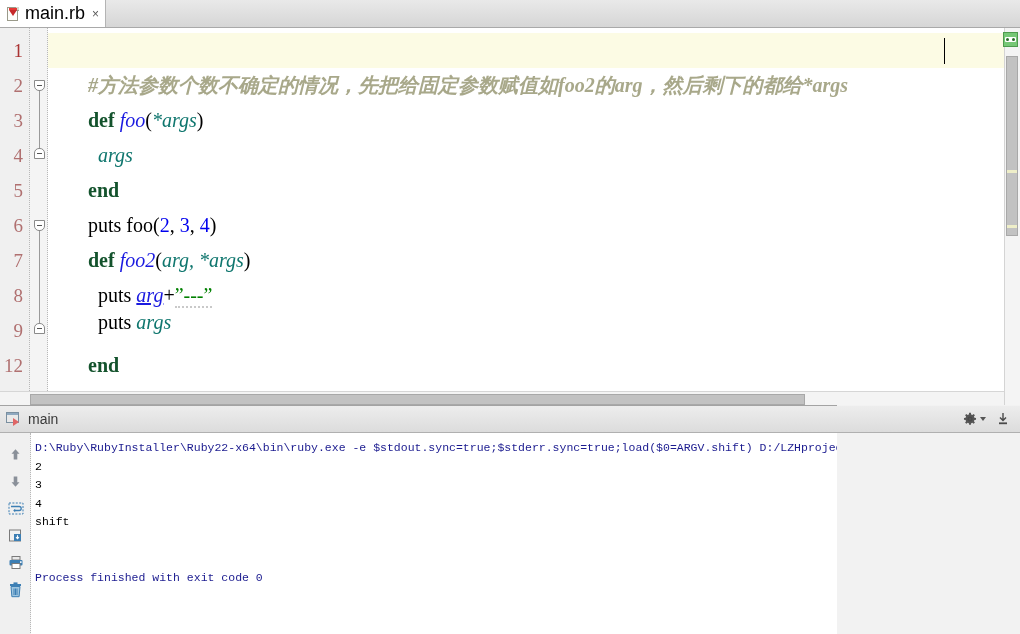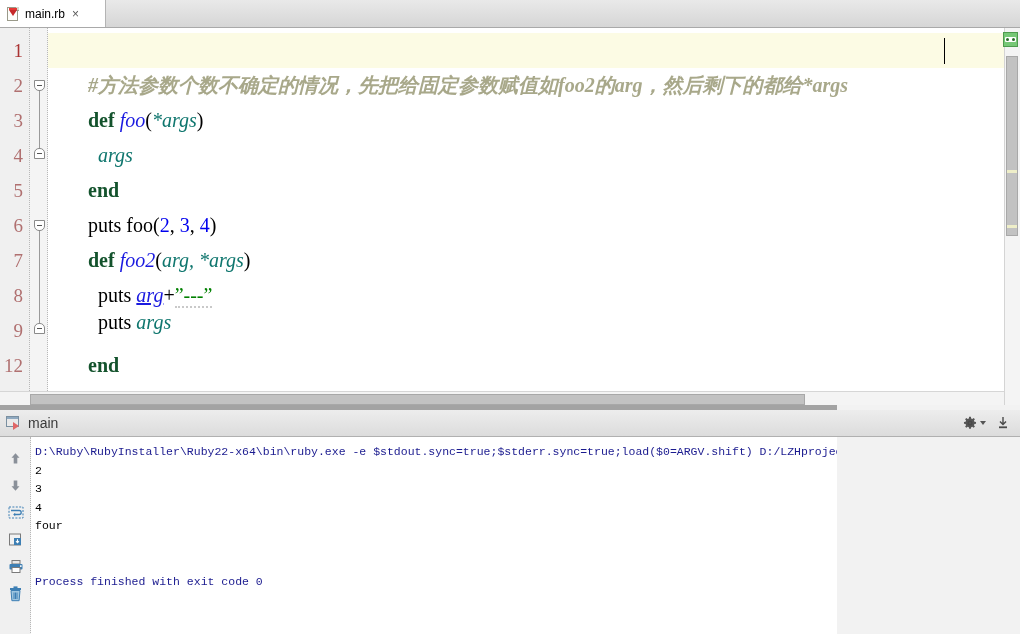--- a/index.html
+++ b/index.html
@@ -55,21 +55,21 @@
     border-left: 4px solid transparent;
     border-right: 4px solid transparent;
     border-top: 6px solid #c62828;
   }
   .tab .ficon .rubytop {
     position: absolute; left: 3px; top: 2px;
     width: 8px; height: 2px;
     background: #e53935;
   }
   .tab .tlabel {
-    font-size: 12px; color: #000000;
+    font-size: 18px; color: #000000;
     font-family: "Liberation Sans", sans-serif;
     white-space: nowrap;
     text-align: center;
   }
   .tab .tclose {
     margin-left: 7px;
     font-size: 12px; color: #5a5a5a;
     line-height: 1;
     cursor: default;
   }
@@ -228,21 +228,21 @@
     background: #c2c2c2;
     border: 1px solid #a8a8a8;
     box-sizing: border-box;
   }
 
   
   #console {
     position: absolute; left: 0; top: 405px;
     width: 837px; height: 229px;
     background: #f0abfc;
-    border-top: 5px solid #a3a3a3;
+    border-top: 1px solid #a3a3a3;
     box-sizing: border-box;
   }
   #console-header {
     position: absolute; left: 0; top: 0;
     width: 1020px; height: 27px;
     background: linear-gradient(to bottom, #ededed, #dcdcdc);
     border-bottom: 1px solid #b0b0b0;
     box-sizing: border-box;
     display: flex; align-items: center;
   }
@@ -491,19 +491,19 @@
           <path d="M6 6.5v6.5M7.5 6.5v6.5M9 6.5v6.5" stroke="#3d7fb4" stroke-width="1"></path>
         </svg>
       </div>
     </div>
 
     <div id="console-out">
       <div class="oline">D:\Ruby\RubyInstaller\Ruby22-x64\bin\ruby.exe -e $stdout.sync=true;$stderr.sync=true;load($0=ARGV.shift) D:/LZHprojectsRoad/RubyProjects/hello_rubyMine/main.rb</div>
       <div class="oline out">2</div>
       <div class="oline out">3</div>
       <div class="oline out">4</div>
-      <div class="oline out">four</div>
+      <div class="oline out">shift</div>
       <div class="oline blank">&nbsp;</div>
       <div class="oline blank">&nbsp;</div>
       <div class="oline">Process finished with exit code 0</div>
     </div>
   </div>
 </div>
 
 </body></html>

